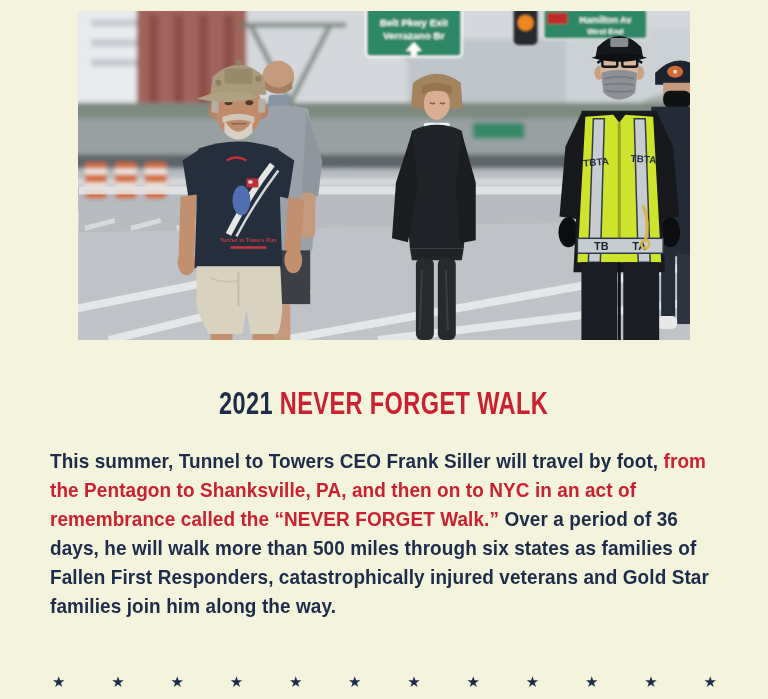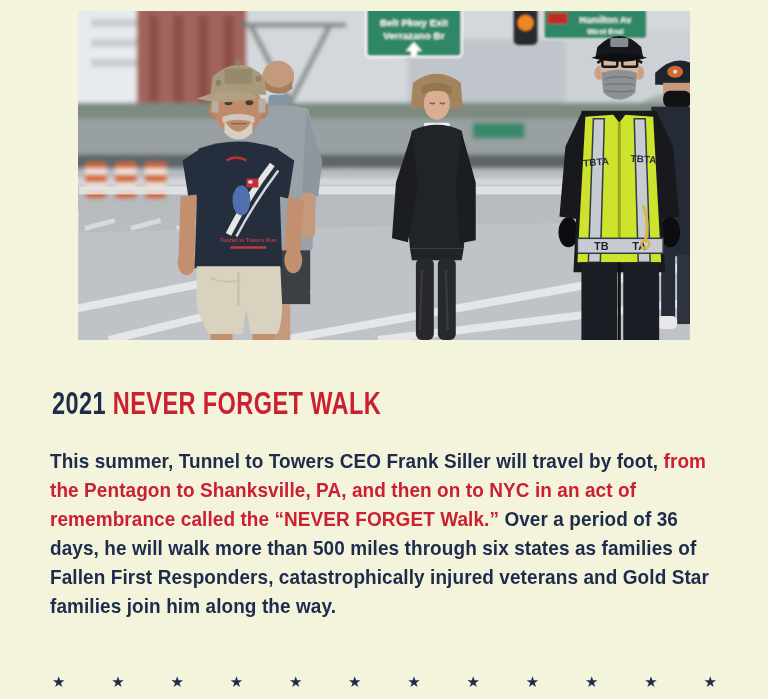--- a/index.html
+++ b/index.html
@@ -22,21 +22,21 @@
     width: 612px; height: 329px;
     overflow: hidden;
     background: #c7cbd0;
   }
   .photo-frame svg { display: block; width: 612px; height: 329px; }
 
   .heading-wrap {
     position: absolute;
     left: 0; top: 386px;
     width: 768px;
-    text-align: left;
+    text-align: center;
   }
   .heading {
     display: inline-block;
     font-weight: bold;
     font-size: 31px;
     letter-spacing: 0.5px;
     transform: scaleX(0.76);
     transform-origin: center top;
     white-space: nowrap;
   }

